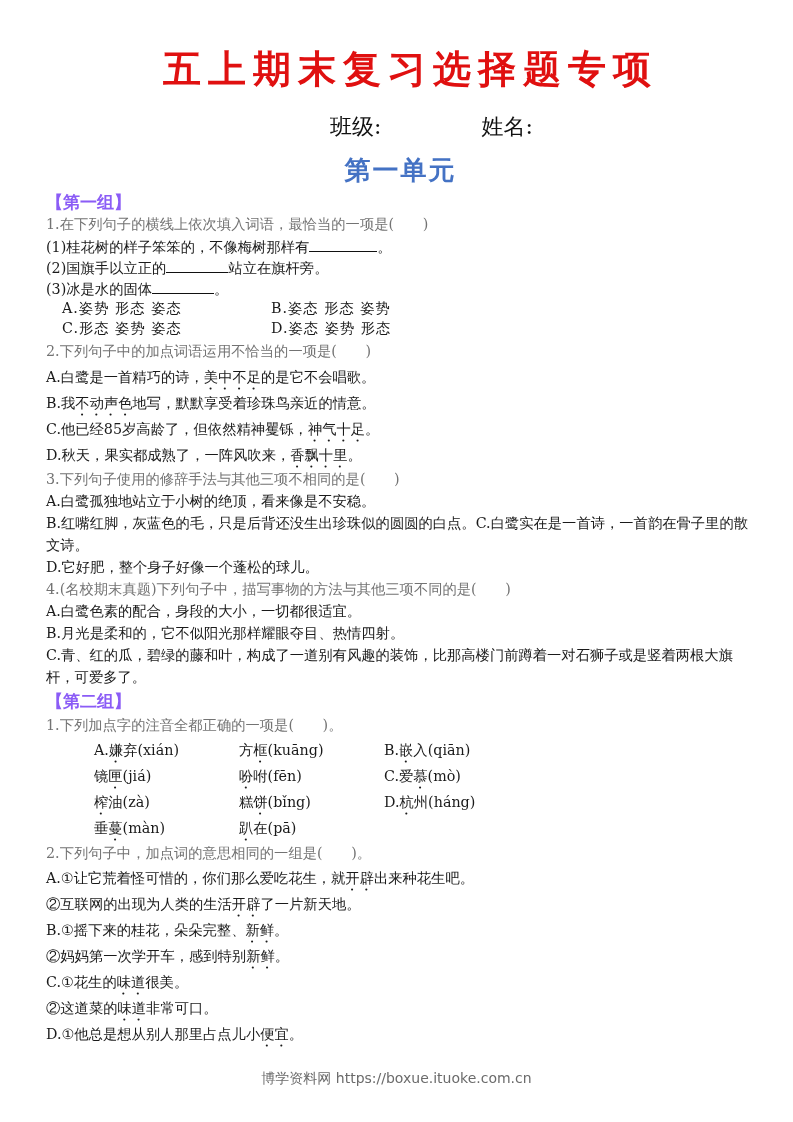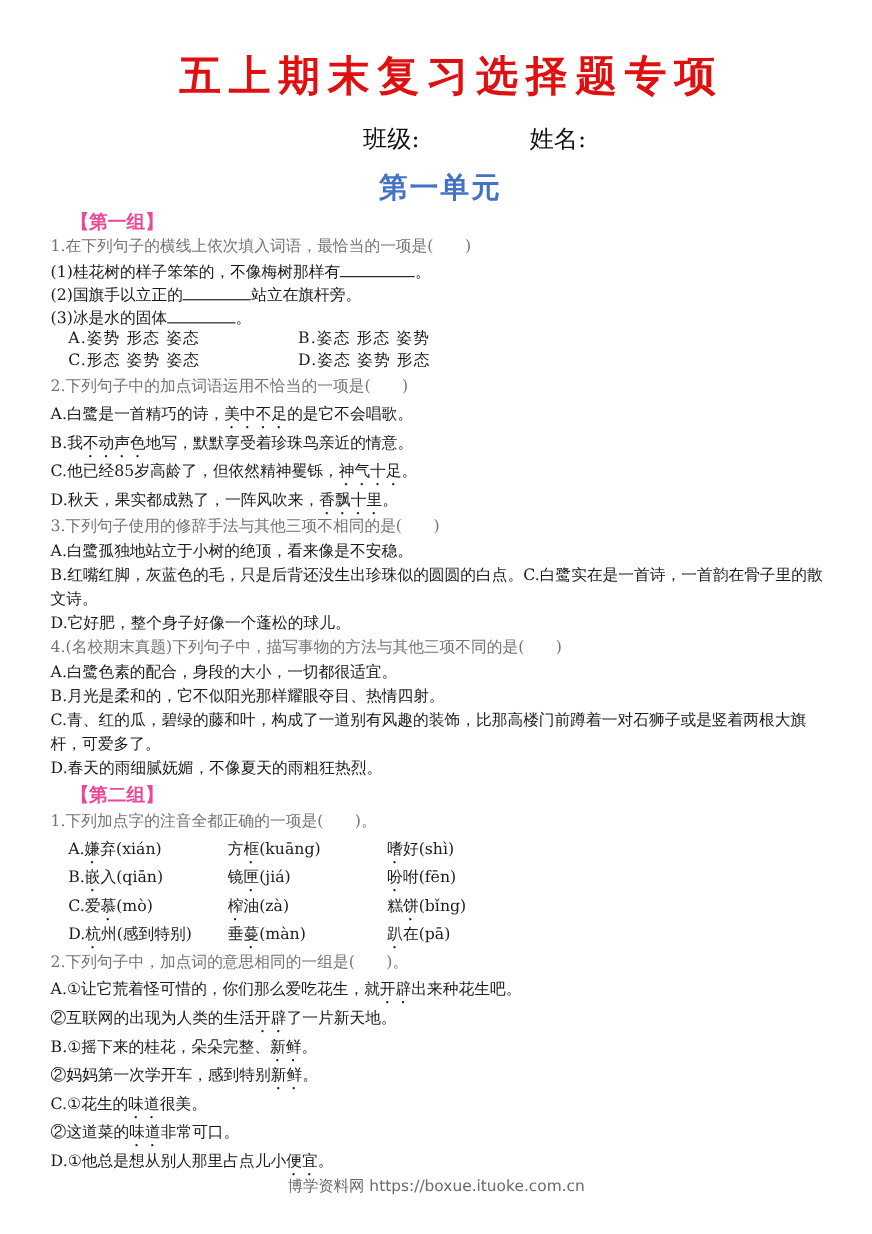--- a/index.html
+++ b/index.html
@@ -7,28 +7,28 @@
          font-family: "DejaVu Serif", "Liberation Serif", serif; color:#1a1a1a; }
   .page-title { position:absolute; left:0; width:793px; top:44px; text-align:center;
     font-family: "DejaVu Serif", serif; font-weight:bold; font-size:38px; color:#e01010;
     letter-spacing:7px; padding-left:28px; box-sizing:border-box; }
   .info-row { position:absolute; top:112px; left:0; width:793px; text-align:center; font-size:22px; color:#111; padding-left:70px; box-sizing:border-box;}
   .info-row span { display:inline-block; }
   .info-row .gap { width:100px; }
   .unit-title { position:absolute; top:153px; left:0; width:793px; text-align:center;
     font-weight:bold; font-size:26px; color:#4472c4; padding-left:8px; box-sizing:border-box; letter-spacing:2px;}
   .content { position:absolute; left:46px; top:190px; width:740px; }
-  .group-head { font-weight:bold; font-size:17px; color:#ec4899; height:24px; line-height:24px; margin-left:18px;}
+  .group-head { font-weight:bold; font-size:17px; color:#8b5cf6; height:24px; line-height:24px; margin-left:0;}
   .q { font-size:14.3px; color:#737373; height:25px; line-height:25px; white-space:nowrap; }
   .line { font-size:14.3px; height:25px; line-height:25px; white-space:nowrap; }
   .line.tall { height:26px; line-height:26px; }
   .opt-grid { display:grid; grid-template-columns: 209px 209px; padding-left:16px; }
   .opt-grid .cell { font-size:14.3px; height:20px; line-height:20px; letter-spacing:1px;}
   .opt-grid3 { display:grid; grid-template-columns: 145px 145px 150px; padding-left:16px; }
-  .opt-grid3 .cell { font-size:14.3px; height:26px; line-height:26px; }
+  .opt-grid3 .cell { font-size:14.3px; height:26px; line-height:26px;margin-left:32px; }
   .blank { display:inline-block; border-bottom:1px solid #111; height:16px; vertical-align:baseline; }
   .dot { text-emphasis: dot; text-emphasis-position: under; -webkit-text-emphasis: dot; -webkit-text-emphasis-position: under; }
   .footer { position:absolute; top:1070px; left:0; width:793px; text-align:center; font-family:"DejaVu Sans", sans-serif; font-size:14px; color:#6b6b6b; }
   .wrap { white-space:normal; line-height:25px; height:auto; }
 </style>
 </head>
 <body>
 
 <div class="page-title">五上期末复习选择题专项</div>
 <div class="info-row">
@@ -64,35 +64,33 @@
 
   <div class="q" style="height:22px;line-height:22px;">3.下列句子使用的修辞手法与其他三项不相同的是(　　)</div>
   <div class="line" style="height:22px;line-height:22px;">A.白鹭孤独地站立于小树的绝顶，看来像是不安稳。</div>
   <div class="line wrap" style="width:705px;line-height:22px;">B.红嘴红脚，灰蓝色的毛，只是后背还没生出珍珠似的圆圆的白点。C.白鹭实在是一首诗，一首韵在骨子里的散文诗。</div>
   <div class="line" style="height:22px;line-height:22px;">D.它好肥，整个身子好像一个蓬松的球儿。</div>
 
   <div class="q" style="height:22px;line-height:22px;">4.(名校期末真题)下列句子中，描写事物的方法与其他三项不同的是(　　)</div>
   <div class="line" style="height:22px;line-height:22px;">A.白鹭色素的配合，身段的大小，一切都很适宜。</div>
   <div class="line" style="height:22px;line-height:22px;">B.月光是柔和的，它不似阳光那样耀眼夺目、热情四射。</div>
   <div class="line wrap" style="width:705px;line-height:22px;">C.青、红的瓜，碧绿的藤和叶，构成了一道别有风趣的装饰，比那高楼门前蹲着一对石狮子或是竖着两根大旗杆，可爱多了。</div>
-  <div class="line" style="height:22px;line-height:22px;">D.春天的雨细腻妩媚，不像夏天的雨粗狂热烈。</div>
 
   <div class="group-head" style="margin-top:1px;">【第二组】</div>
   <div class="q" style="height:24px;line-height:24px;">1.下列加点字的注音全都正确的一项是(　　)。</div>
   <div class="opt-grid3">
     <div class="cell"><span>A.</span><span class="dot">嫌</span><span>弃(xián)</span></div>
     <div class="cell"><span>方</span><span class="dot">框</span><span>(kuāng)</span></div>
-    <div class="cell"><span></span><span class="dot">嗜</span><span>好(shì)</span></div>
     <div class="cell"><span>B.</span><span class="dot">嵌</span><span>入(qiān)</span></div>
     <div class="cell"><span>镜</span><span class="dot">匣</span><span>(jiá)</span></div>
     <div class="cell"><span></span><span class="dot">吩</span><span>咐(fēn)</span></div>
     <div class="cell"><span>C.爱</span><span class="dot">慕</span><span>(mò)</span></div>
     <div class="cell"><span></span><span class="dot">榨</span><span>油(zà)</span></div>
     <div class="cell"><span>糕</span><span class="dot">饼</span><span>(bǐng)</span></div>
-    <div class="cell"><span>D.</span><span class="dot">杭</span><span>州(感到特别)</span></div>
+    <div class="cell"><span>D.</span><span class="dot">杭</span><span>州(háng)</span></div>
     <div class="cell"><span>垂</span><span class="dot">蔓</span><span>(màn)</span></div>
     <div class="cell"><span></span><span class="dot">趴</span><span>在(pā)</span></div>
   </div>
 
   <div class="q" style="height:24px;line-height:24px;">2.下列句子中，加点词的意思相同的一组是(　　)。</div>
   <div class="line tall"><span>A.①让它荒着怪可惜的，你们那么爱吃花生，就</span><span class="dot">开辟</span><span>出来种花生吧。</span></div>
   <div class="line tall"><span>②互联网的出现为人类的生活</span><span class="dot">开辟</span><span>了一片新天地。</span></div>
   <div class="line tall"><span>B.①摇下来的桂花，朵朵完整、</span><span class="dot">新鲜</span><span>。</span></div>
   <div class="line tall"><span>②妈妈第一次学开车，感到特别</span><span class="dot">新鲜</span><span>。</span></div>
   <div class="line tall"><span>C.①花生的</span><span class="dot">味道</span><span>很美。</span></div>

